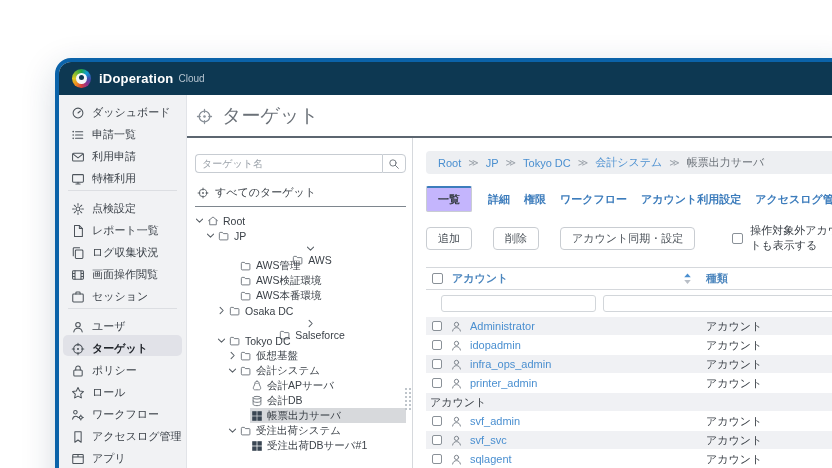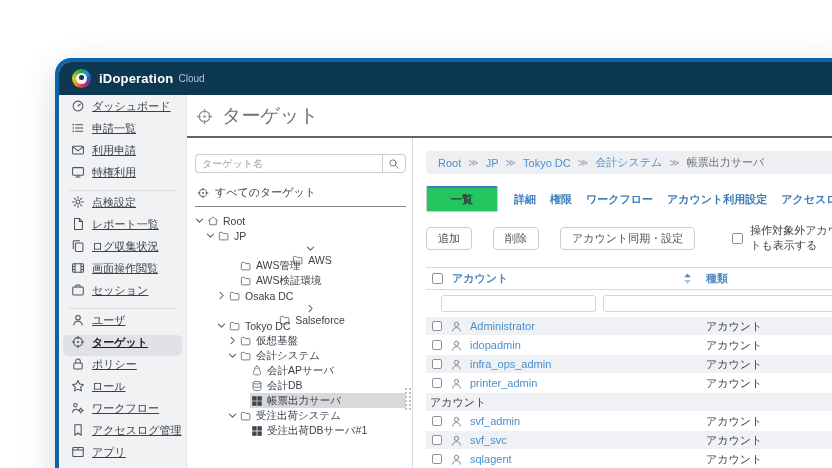--- a/index.html
+++ b/index.html
@@ -18,23 +18,23 @@
   .logo-mark{width:19px;height:19px;border-radius:50%;position:relative;flex:none;
     background:conic-gradient(#1fa44a,#0f9bd7,#3b4fae,#8e2f8e,#d8403f,#ef8f1f,#ddc922,#79b832,#1fa44a);}
   .logo-mark::after{content:"";position:absolute;inset:4px;background:#f4f7f9;border-radius:50%;z-index:1;}
   .logo-dot{position:absolute;width:5px;height:5px;border-radius:50%;background:#0d3852;left:7px;top:6px;z-index:2;}
   .brand{color:#fff;font-size:13px;font-weight:700;margin-left:8px;letter-spacing:.2px;}
   .brand-suffix{color:#b6c4d0;font-size:10px;margin-left:5px;}
 
   .app-body{flex:1;display:flex;min-height:0;}
   .sidebar{width:128px;background:#f1f2f4;border-right:1px solid #e2e4e8;
            padding-top:4px;flex:none;overflow:hidden;}
-  .side-item{height:21px;display:flex;align-items:flex-start;gap:7px;margin:0 4px 1px;
+  .side-item{height:21px;display:flex;align-items:flex-end;gap:7px;margin:0 4px 1px;
              padding:0 4px 0 8px;border-radius:5px;font-size:11px;color:#3b4148;
-             white-space:nowrap;cursor:pointer;text-decoration:underline;}
+             white-space:nowrap;cursor:pointer;}
   .side-item .ic{width:14px;height:14px;color:#4d545b;flex:none;}
   .side-item.active{background:#e1e2e8;color:#20242a;font-weight:700;}
   .side-divider{height:1px;background:#dcdee2;margin:4px 9px;}
 
   .main{flex:1;display:flex;flex-direction:column;min-width:0;}
   .title-row{display:flex;align-items:center;gap:9px;padding:8px 0 7px 9px;
              border-bottom:2px solid #5c6670;flex:none;}
   .title-row .ic{width:17px;height:17px;color:#8a9199;}
   .page-title{font-size:19px;color:#6b7178;}
 
@@ -65,22 +65,22 @@
 
   .right-panel{flex:1;min-width:0;padding:13px 0 0 13px;display:flex;flex-direction:column;}
   .breadcrumb{height:23px;flex:none;background:#edeff2;border-radius:4px;display:flex;
               align-items:center;padding:0 12px;gap:7px;font-size:11px;white-space:nowrap;overflow:hidden;}
   .crumb-link{color:#4a8fd0;cursor:pointer;}
   .crumb-sep{color:#9aa1a9;font-size:10px;}
   .crumb-current{color:#6d737a;}
   .tabs{margin-top:12px;display:flex;align-items:center;gap:14px;font-size:11px;font-weight:700;
         color:#3c7cbc;white-space:nowrap;overflow:hidden;flex:none;}
   .tab{cursor:pointer;flex:none;}
-  .tab.active{background:#22c55e;border:1px solid #c9cdd2;border-top:2px solid #3c7cbc;
-              border-radius:2px;padding:4px 24px;color:#333a41;margin-right:2px;}
+  .tab.active{background:#c4b5fd;border:1px solid #c9cdd2;border-top:2px solid #3c7cbc;
+              border-radius:2px;padding:4px 11px;color:#333a41;margin-right:2px;}
   .actions{margin-top:11px;display:flex;align-items:center;gap:7px;flex:none;}
   .btn{border:1px solid #c9cdd2;background:#fff;border-radius:4px;font-size:11px;color:#4a5158;
        padding:0 11px;height:23px;font-family:inherit;cursor:pointer;white-space:nowrap;}
   .chk-wrap{margin-left:30px;display:flex;align-items:center;gap:7px;font-size:11px;color:#383e45;}
   .checkbox{width:11px;height:11px;border:1px solid #8a9198;border-radius:2px;background:#fff;
             flex:none;cursor:pointer;}
   .table{margin-top:14px;flex:1;min-height:0;overflow:hidden;}
   .t-head{display:flex;align-items:center;height:23px;border-top:1px solid #d5d8dc;
           border-bottom:1px solid #d5d8dc;font-size:11px;font-weight:700;color:#4c86be;}
   .col1{width:276px;flex:none;display:flex;align-items:center;min-width:0;}
@@ -356,20 +356,31 @@
               </div>
               <div class="tree-row" style="padding-left: 33px;">
                 <span class="tw"></span>
                 <span class="node-body">
                   <span class="ic node-ic">
                     <svg viewBox="0 0 16 16" fill="none" stroke="currentColor" stroke-width="1.2" stroke-linecap="round" stroke-linejoin="round">
                       <path d="M1.8 4.2c0-.6.4-1 1-1h3.1l1.3 1.6h5a1 1 0 011 1v6.4a1 1 0 01-1 1H2.8a1 1 0 01-1-1z"></path>
                     </svg>
                   </span>
                   <span class="node-label">AWS検証環境</span>
+                </span>
+              </div>
+              <div class="tree-row" style="padding-left: 33px;">
+                <span class="tw"></span>
+                <span class="node-body">
+                  <span class="ic node-ic">
+                    <svg viewBox="0 0 16 16" fill="none" stroke="currentColor" stroke-width="1.2" stroke-linecap="round" stroke-linejoin="round">
+                      <path d="M1.8 4.2c0-.6.4-1 1-1h3.1l1.3 1.6h5a1 1 0 011 1v6.4a1 1 0 01-1 1H2.8a1 1 0 01-1-1z"></path>
+                    </svg>
+                  </span>
+                  <span class="node-label">AWS本番環境</span>
                 </span>
               </div>
               <div class="tree-row" style="padding-left: 22px;">
                 <span class="tw">
                   <svg viewBox="0 0 16 16" fill="none" stroke="currentColor" stroke-width="1.2" stroke-linecap="round" stroke-linejoin="round">
                     <path d="M5.5 2.5L11 8l-5.5 5.5" stroke-width="1.8"></path>
                   </svg>
                 </span>
                 <span class="node-body">
                   <span class="ic node-ic">

